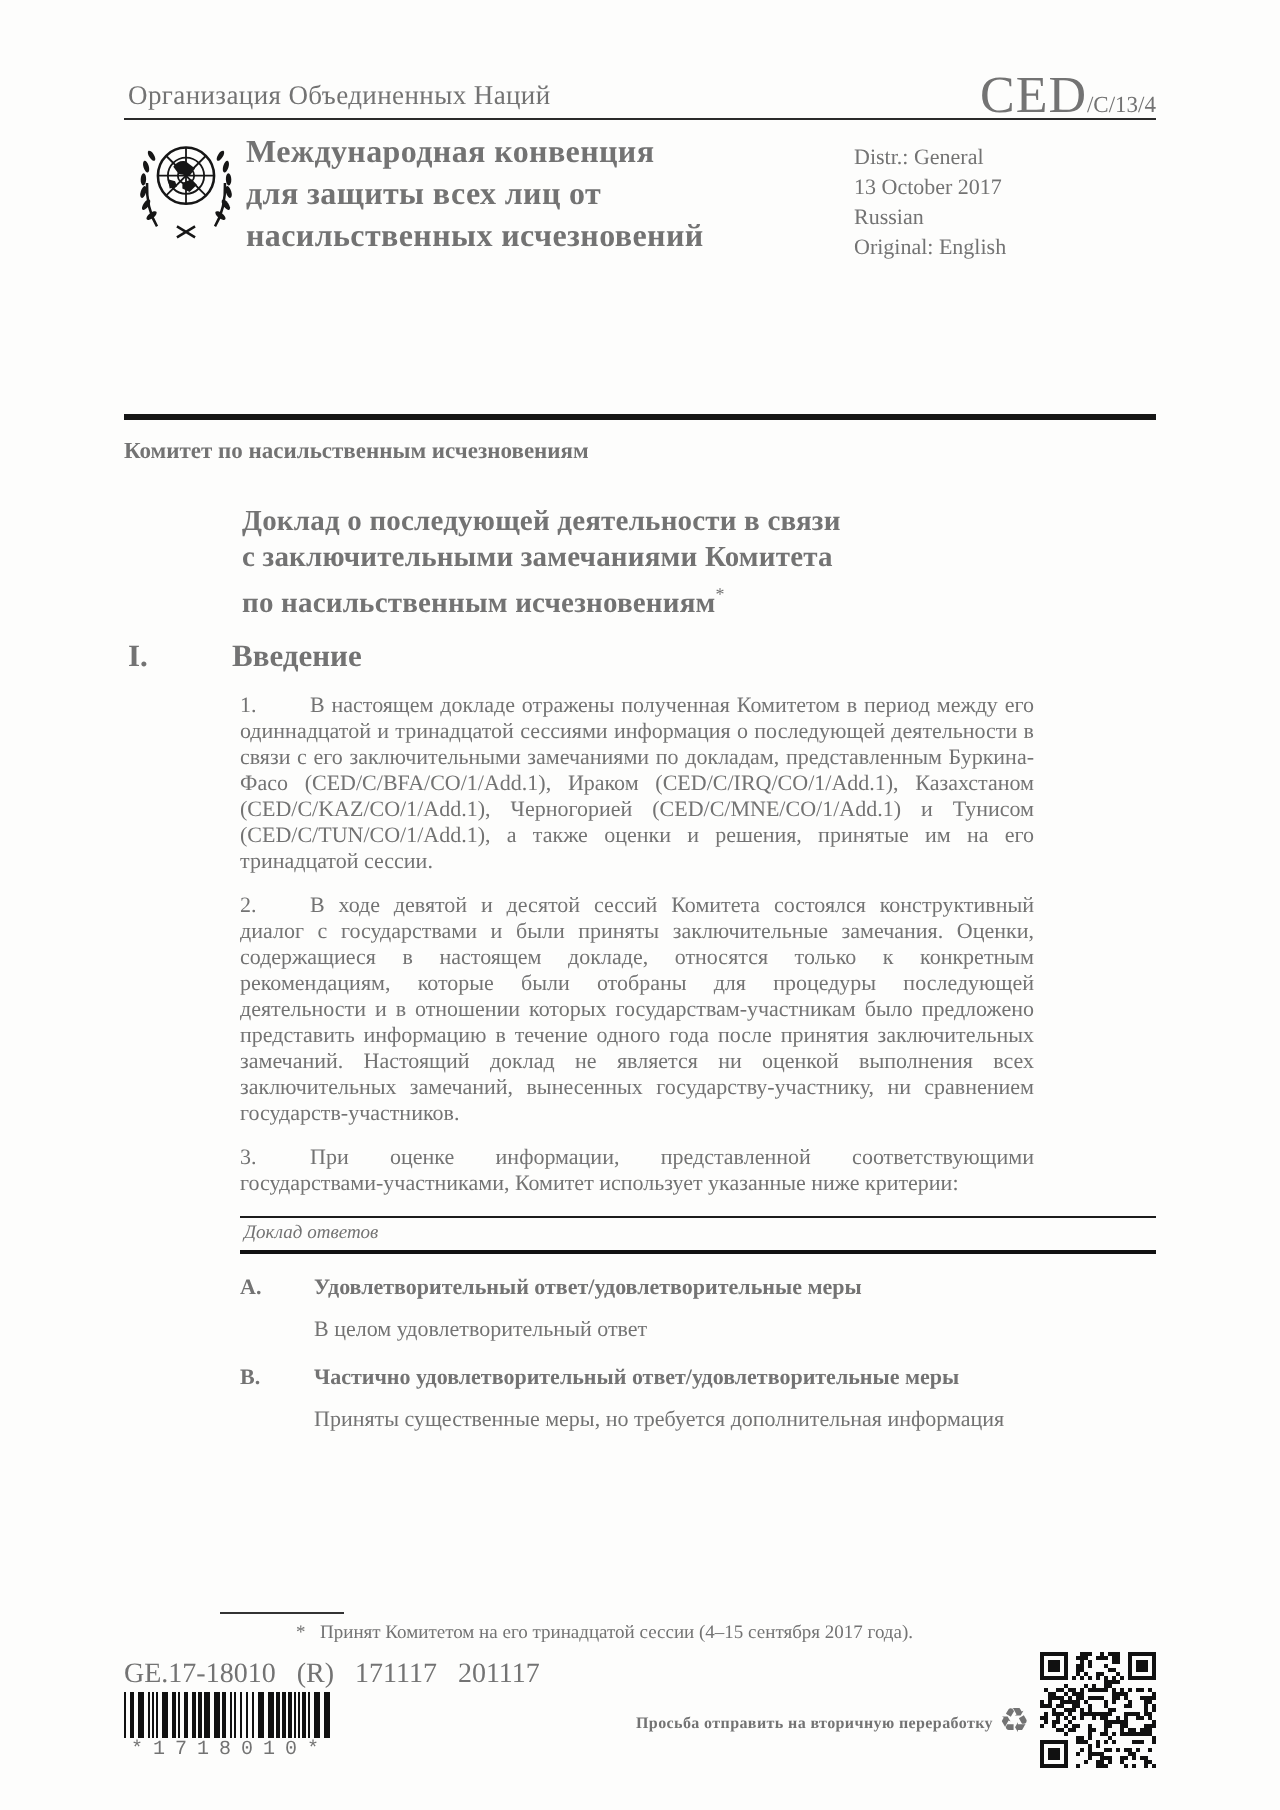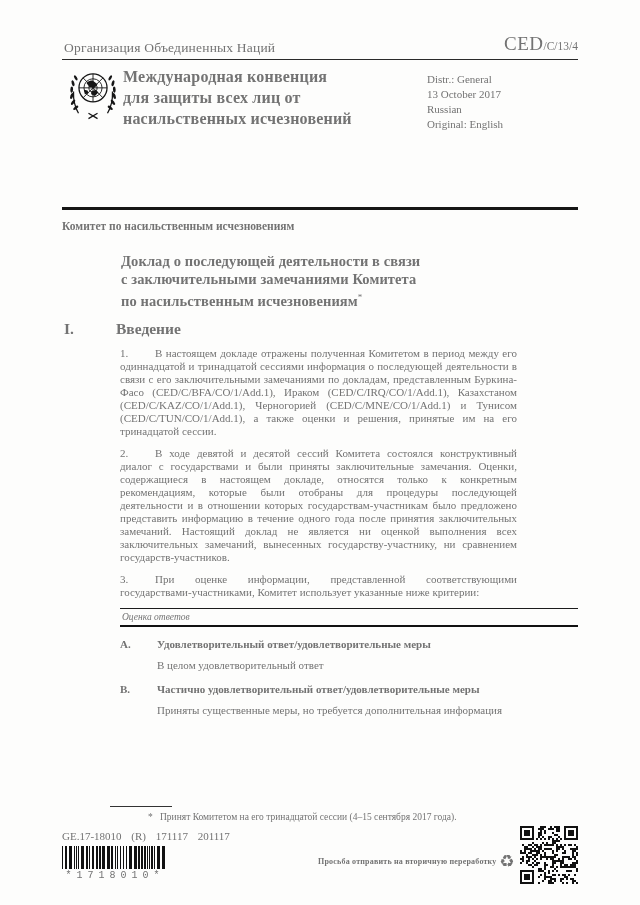--- a/index.html
+++ b/index.html
@@ -5,21 +5,21 @@
   html,body{margin:0;padding:0;background:#e8e8e8;}
   .page{
     position:relative;width:640px;height:905px;margin:0 auto;
     background:#fdfdfc;color:#737373;overflow:hidden;
     font-family:"Liberation Serif","DejaVu Serif",serif;
   }
   .abs{position:absolute;}
   
   .org-name{left:64px;top:40px;font-size:13.5px;letter-spacing:.2px;}
   .doc-symbol{top:33px;right:62px;white-space:nowrap;}
-  .doc-symbol .main{font-size:19px;letter-spacing:.5px;}
+  .doc-symbol .main{font-size:26px;letter-spacing:.5px;}
   .doc-symbol .sub{font-size:11.5px;margin-top:32px;}
   .header-rule{left:62px;top:59px;width:516px;height:1px;background:#2a2a2a;}
   .emblem{left:64px;top:65px;}
   .masthead-title{left:123px;top:66px;font-size:16px;font-weight:bold;line-height:21px;letter-spacing:.2px;}
   .distr-block{left:427px;top:72px;font-size:11px;line-height:15px;}
   .thick-rule{left:62px;top:207px;width:516px;height:3px;background:#161616;}
   .committee{left:62px;top:220px;font-size:11.5px;font-weight:bold;}
   .doc-title{left:121px;top:252px;font-size:14.5px;font-weight:bold;line-height:18px;letter-spacing:.1px;}
   .doc-title sup{font-size:9px;font-weight:normal;}
   
@@ -32,21 +32,21 @@
   .assess-rule-top{width:458px;height:1px;background:#1c1c1c;margin-top:2px;}
   .assess-label{font-size:9.5px;font-style:italic;padding:3px 0 3px 2px;}
   .assess-rule-bot{width:458px;height:2px;background:#111;}
   .assess-item-head{font-size:11px;font-weight:bold;margin:11px 0 0 0;width:397px;}
   .assess-item-head .letter{display:inline-block;width:37px;}
   .assess-line{font-size:11px;line-height:13px;margin:9px 0 0 37px;width:365px;}
   
   .footnote-rule{left:110px;top:806px;width:62px;height:1px;background:#333;}
   .footnote{left:148px;top:812px;font-size:9.5px;width:420px;}
   .footnote .fn-marker{display:inline-block;width:12px;}
-  .ge-line{left:62px;top:830px;font-size:11px;word-spacing:7px;text-align:right;}
+  .ge-line{left:62px;top:830px;font-size:14px;word-spacing:7px;text-align:right;}
   .barcode{left:62px;top:846px;}
   .barcode-text{left:62px;top:870px;width:106px;text-align:center;font-size:10px;letter-spacing:5px;font-family:"Liberation Mono","DejaVu Sans Mono",monospace;}
   .recycle{left:318px;top:853px;display:flex;align-items:center;gap:3px;}
   .recycle-label{font-size:8px;font-weight:bold;letter-spacing:.2px;}
   .recycle-glyph{font-size:17px;line-height:17px;font-family:"DejaVu Sans",sans-serif;}
   .qr{left:520px;top:826px;}
 </style>
 </head>
 <body>
 
@@ -117,21 +117,21 @@
   <div class="abs content">
     <h2 class="sec-head"><span class="num">I.</span><span>Введение</span></h2>
 
     <div class="body-col">
       <p class="para"><span class="pnum">1.</span><span>В настоящем докладе отражены полученная Комитетом в период между его одиннадцатой и тринадцатой сессиями информация о последующей деятельности в связи с его заключительными замечаниями по докладам, представленным Буркина-Фасо (CED/C/BFA/CO/1/Add.1), Ираком (CED/C/IRQ/CO/1/Add.1), Казахстаном (CED/C/KAZ/CO/1/Add.1), Черногорией (CED/C/MNE/CO/1/Add.1) и Тунисом (CED/C/TUN/CO/1/Add.1), а также оценки и решения, принятые им на его тринадцатой сессии.</span></p>
       <p class="para"><span class="pnum">2.</span><span>В ходе девятой и десятой сессий Комитета состоялся конструктивный диалог с государствами и были приняты заключительные замечания. Оценки, содержащиеся в настоящем докладе, относятся только к конкретным рекомендациям, которые были отобраны для процедуры последующей деятельности и в отношении которых государствам-участникам было предложено представить информацию в течение одного года после принятия заключительных замечаний. Настоящий доклад не является ни оценкой выполнения всех заключительных замечаний, вынесенных государству-участнику, ни сравнением государств-участников.</span></p>
       <p class="para"><span class="pnum">3.</span><span>При оценке информации, представленной соответствующими государствами-участниками, Комитет использует указанные ниже критерии:</span></p>
 
       <div>
         <div class="assess-rule-top"></div>
-        <div class="assess-label">Оценка ответов</div>
+        <div class="assess-label">Доклад ответов</div>
         <div class="assess-rule-bot"></div>
 
         <div class="assess-item-head"><span class="letter">A.</span><span>Удовлетворительный ответ/удовлетворительные меры</span></div>
         <div class="assess-line">В целом удовлетворительный ответ</div>
 
         <div class="assess-item-head"><span class="letter">B.</span><span>Частично удовлетворительный ответ/удовлетворительные меры</span></div>
         <div class="assess-line">Приняты существенные меры, но требуется дополнительная информация</div>
       </div>
     </div>
   </div>

